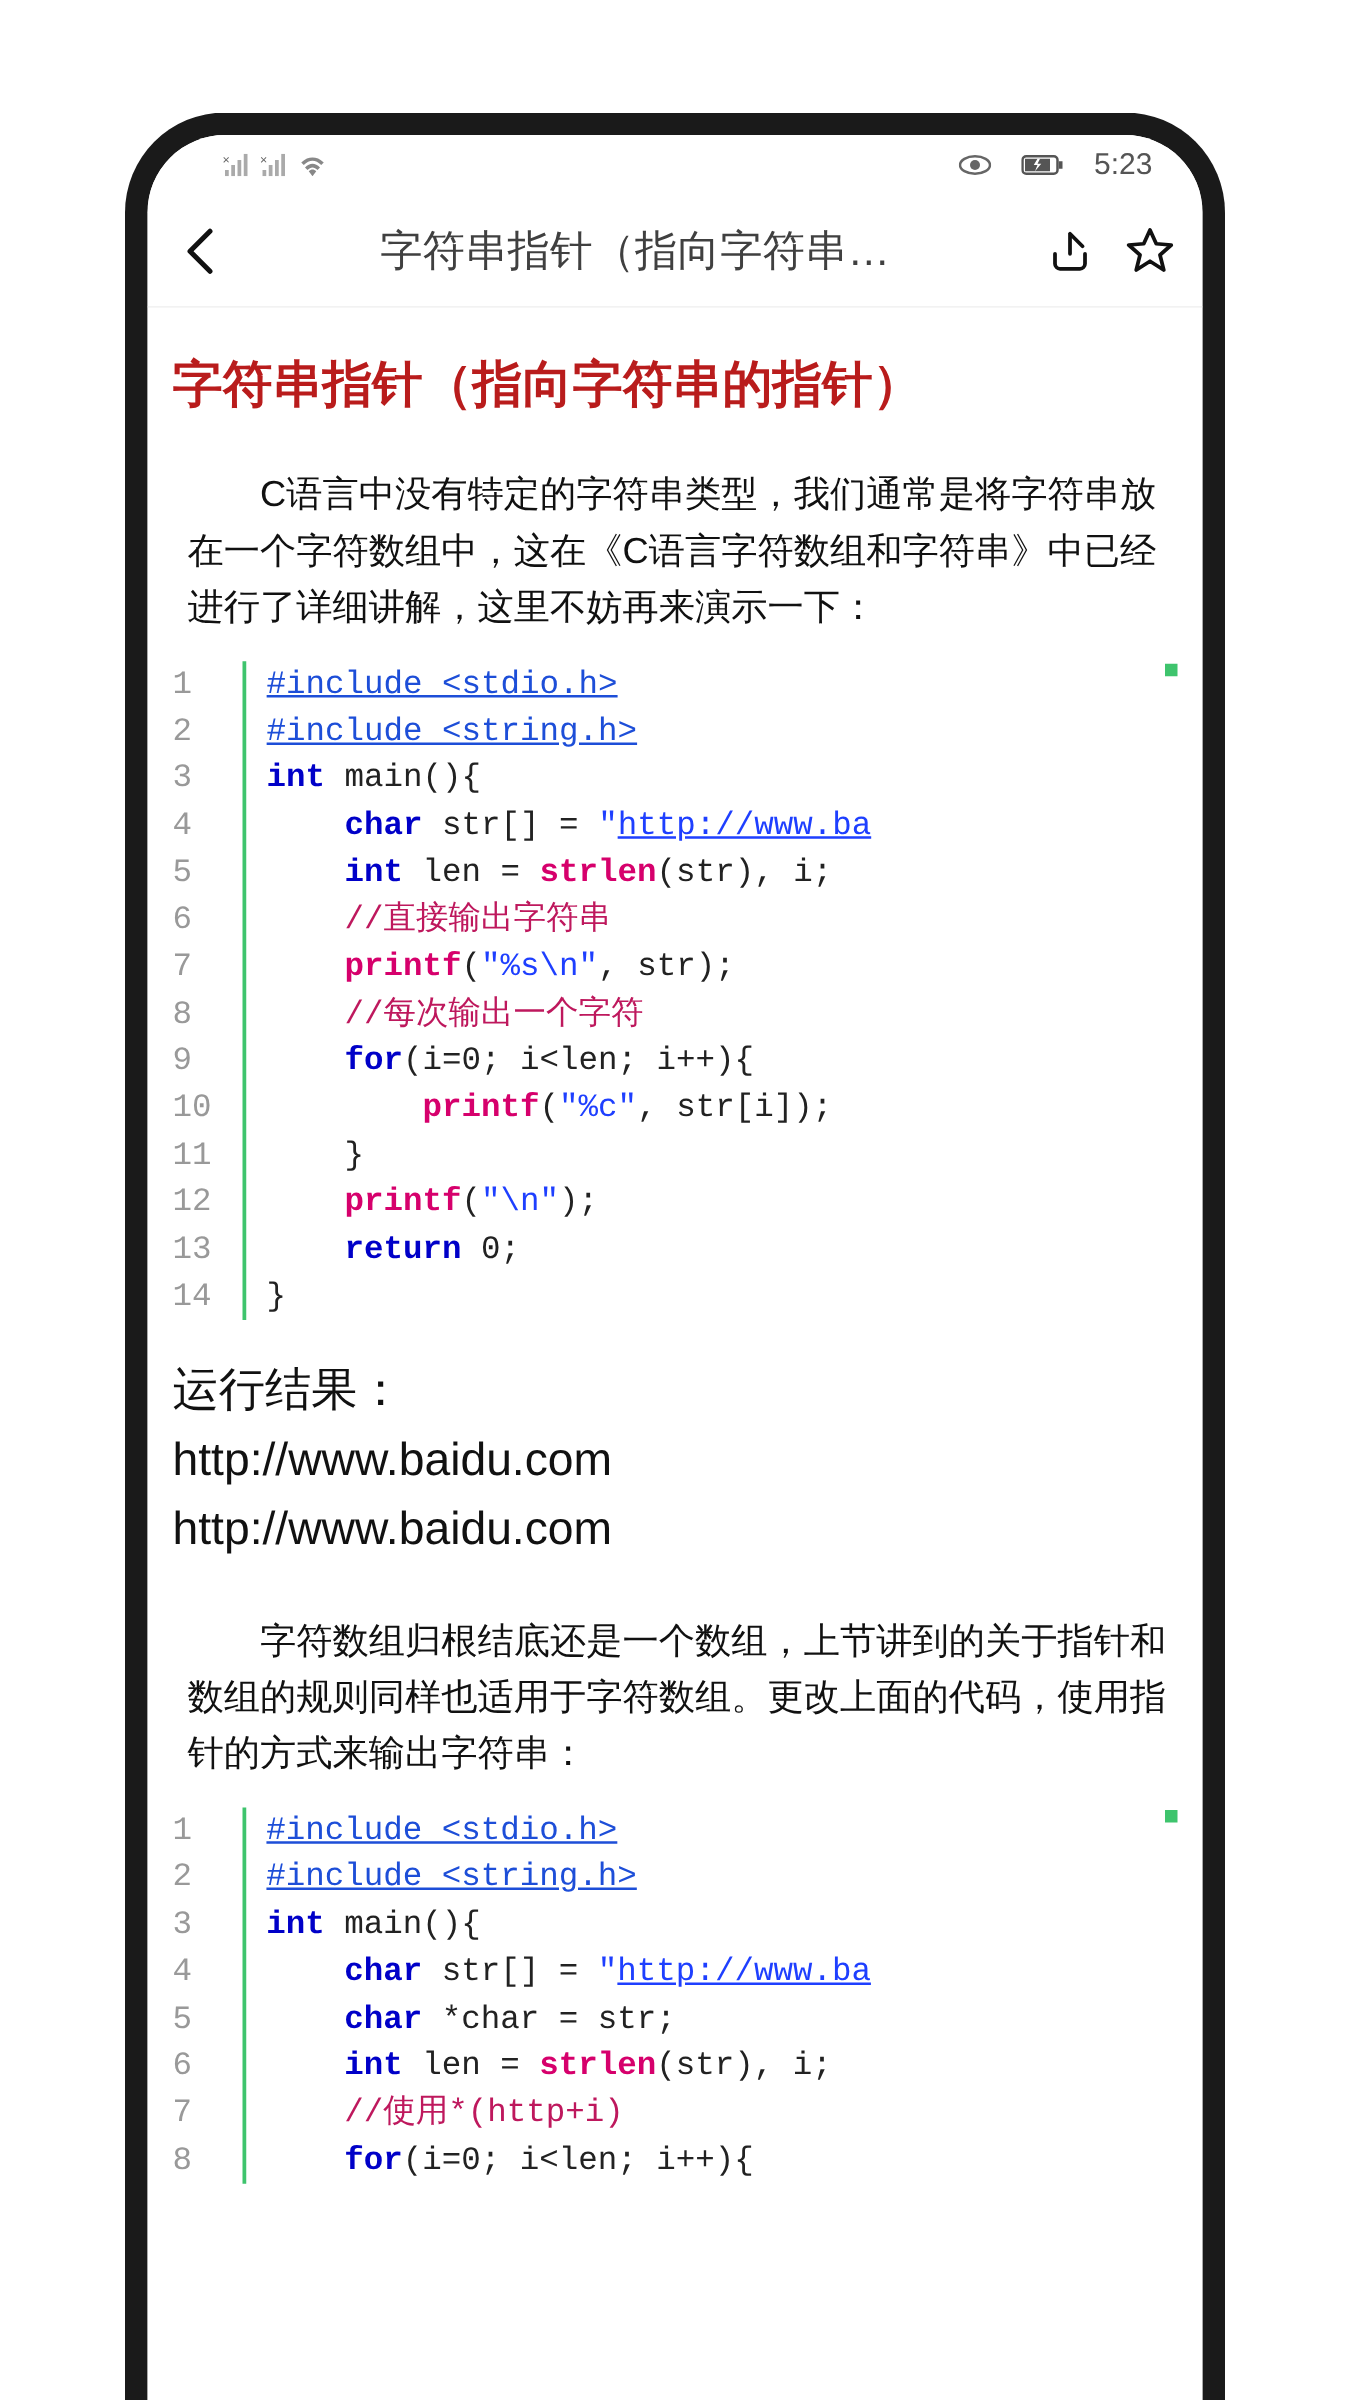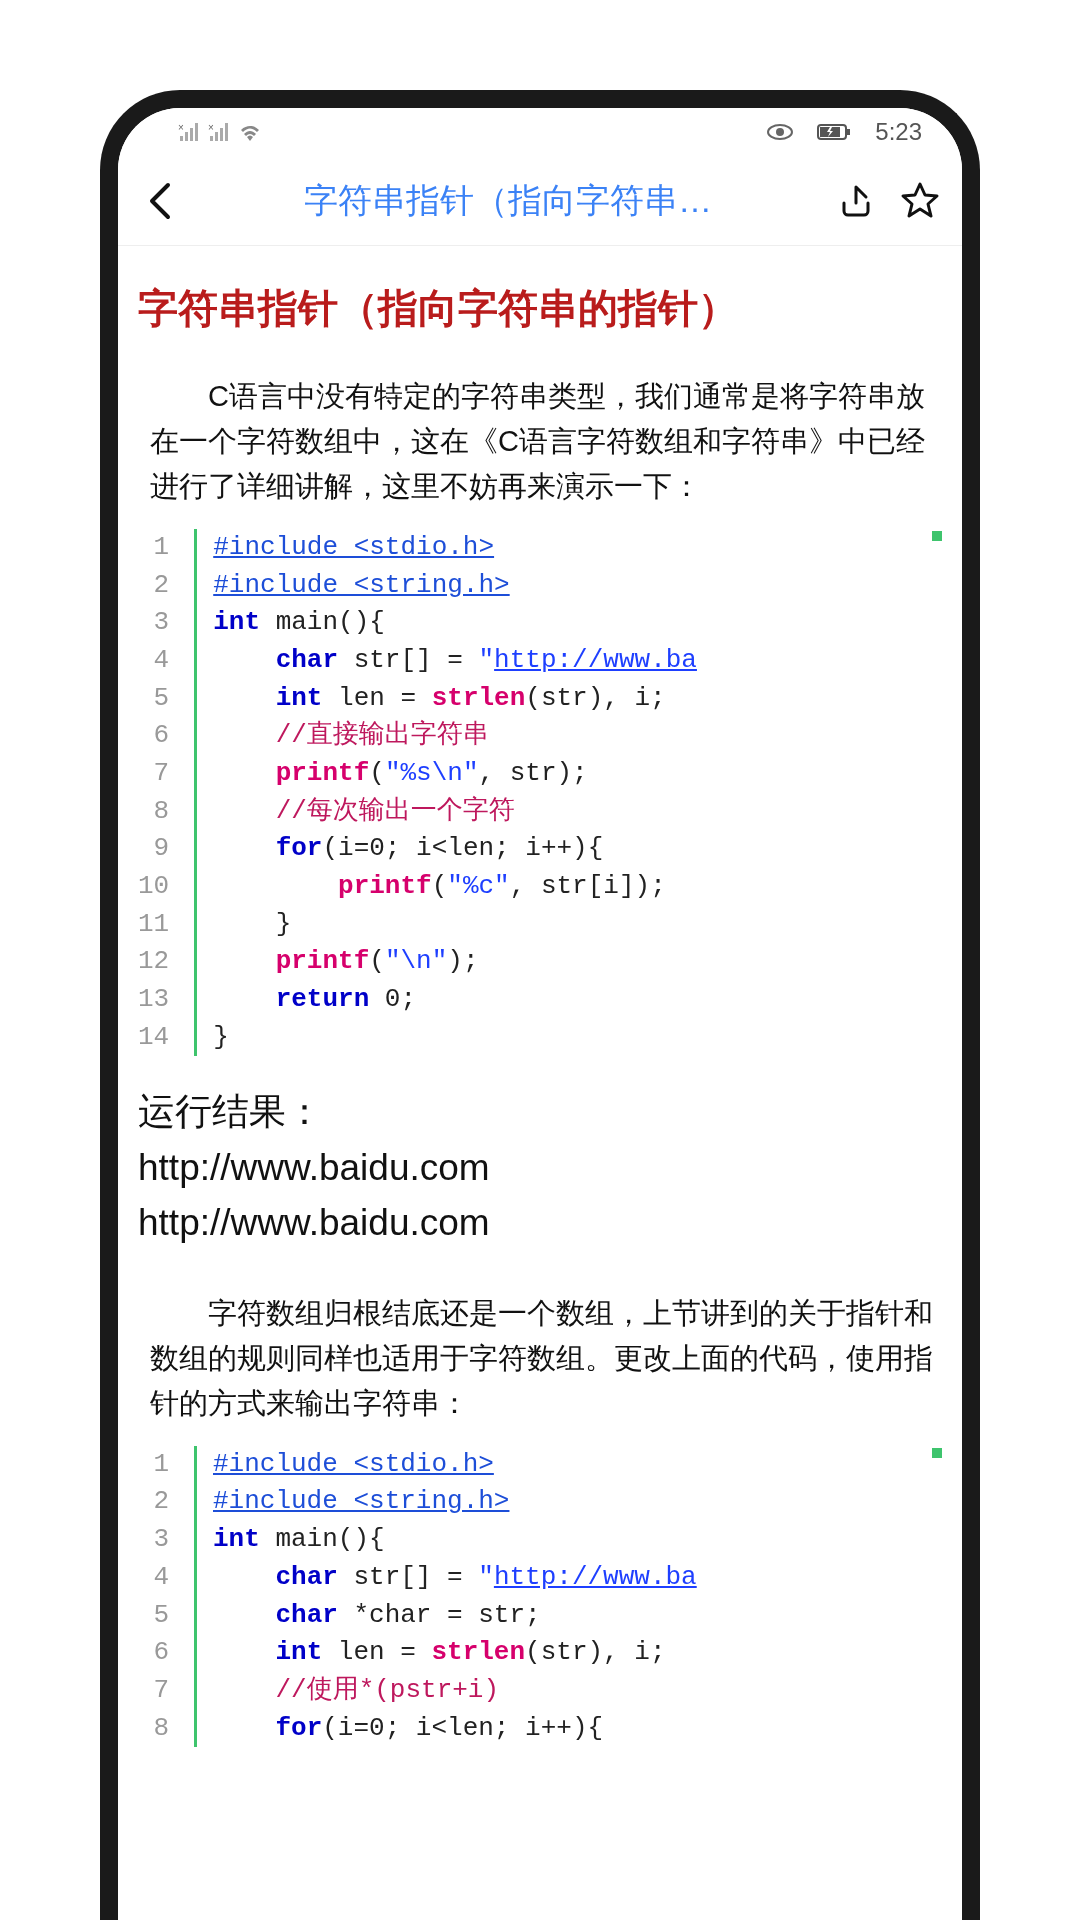--- a/index.html
+++ b/index.html
@@ -69,21 +69,21 @@
   width: 56px;
   height: 56px;
   display: flex;
   align-items: center;
   justify-content: center;
 }
 .app-title {
   flex: 1;
   font-size: 34px;
   font-weight: 500;
-  color: #3b82f6;
+  color: #404040;
   white-space: nowrap;
   overflow: hidden;
   text-overflow: ellipsis;
   text-align: center;
 }
 .icon-btn {
   width: 56px;
   height: 56px;
   display: flex;
   align-items: center;
@@ -126,21 +126,20 @@
 .code-block::after {
   content: "";
   position: absolute;
   top: 2px;
   right: 0;
   width: 10px;
   height: 10px;
   background: #3ec46d;
 }
 .line-numbers {
-  text-align: right;
   color: #999;
   padding-right: 25px;
   user-select: none;
   min-width: 56px;
 }
 .code-divider {
   width: 3px;
   background: #3ec46d;
   margin-right: 16px;
 }
@@ -276,20 +275,20 @@
 <span>6</span>
 <span>7</span>
 <span>8</span></div>
           <div class="code-divider"></div>
           <div class="code-content"><span class="tok-preproc">#include &lt;stdio.h&gt;</span>
 <span class="tok-preproc">#include &lt;string.h&gt;</span>
 <span class="tok-kw">int</span><span class="tok-plain"> main(){</span>
     <span class="tok-kw">char</span><span class="tok-plain"> str[] = </span><span class="tok-str">"</span><span class="tok-link">http://www.ba</span>
     <span class="tok-kw">char</span><span class="tok-plain"> *char = str;</span>
     <span class="tok-kw">int</span><span class="tok-plain"> len = </span><span class="tok-fn">strlen</span><span class="tok-plain">(str), i;</span>
-    <span class="tok-comment">//使用*(pstr+i)</span>
+    <span class="tok-comment">//使用*(http+i)</span>
     <span class="tok-kw">for</span><span class="tok-plain">(i=0; i&lt;len; i++){</span></div>
         </div>
 
       </div>
     </div>
   </div>
 </div>
 
 </body></html>

